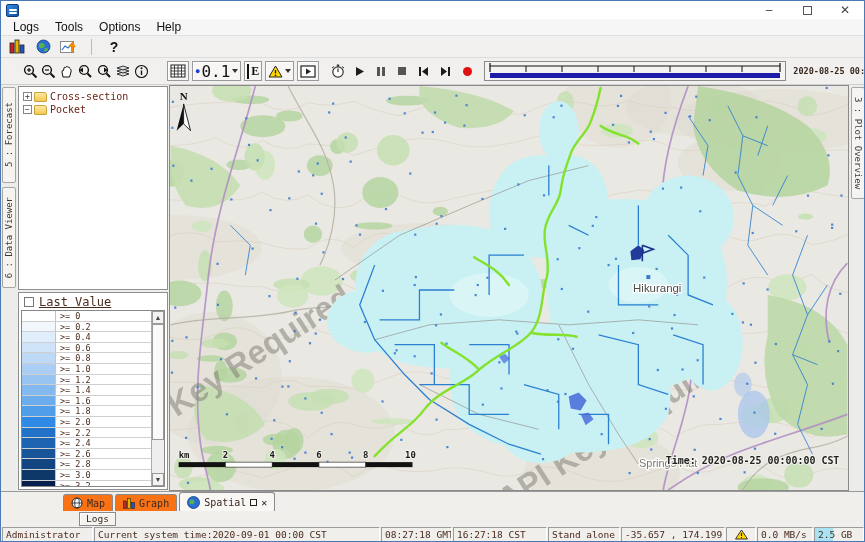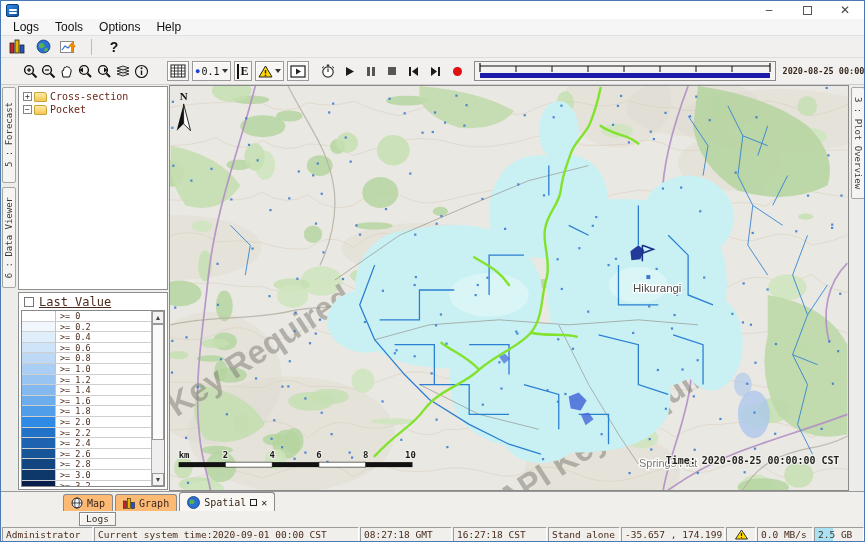--- a/index.html
+++ b/index.html
@@ -28,21 +28,21 @@
   
   .toolbar1 { height:22px; background:#f1f0ee; display:flex; align-items:center; padding-left:6px; gap:6px; border-bottom:1px solid #ddd; flex:0 0 auto;}
   .tb-sep { width:1px; height:16px; background:#bbb; margin:0 6px; }
   .icon-btn { width:20px; height:18px; display:flex; align-items:center; justify-content:center; }
   .help-q { font-weight:bold; font-size:14px; color:#111; }
 
   .toolbar2 { height:27px; background:#f1f0ee; display:flex; align-items:center; padding-left:22px; gap:3px; border-bottom:1px solid #cfcfcf; flex:0 0 auto;}
   .raised { border:1px solid #9a9a9a; background:#f7f6f4; box-shadow:inset 1px 1px 0 #fff; height:20px; display:flex; align-items:center; justify-content:center; padding:0 2px; }
   .dd-arrow { width:0; height:0; border-left:3px solid transparent; border-right:3px solid transparent; border-top:4px solid #333; margin-left:2px; }
   .blue-dot { color:#1540d0; font-size:9px; margin-right:1px; }
-  .val-txt { font-size:10px; color:#111; font-family:"DejaVu Sans Mono",monospace;}
+  .val-txt { font-size:16px; color:#111; font-family:"DejaVu Sans Mono",monospace;}
   .e-txt { font-size:12px; font-weight:bold; color:#111; font-family:"Liberation Serif",serif; border-left:2px solid #111; padding-left:2px;}
   .ruler-box { width:302px; height:20px; border:1px solid #8a8a8a; background:#f4f3f1; margin-left:8px; }
   .tl-datetime { font-size:8.5px; margin-left:4px; white-space:nowrap; color:#3a2a20; font-weight:bold;}
 
   
   .main { display:flex; flex:0 0 406px; height:406px; background:#e9e7e3; }
   .vstrip { width:16px; background:#ececea; display:flex; flex-direction:column; align-items:center; padding-top:2px; gap:4px; flex:0 0 auto;}
   .vtab { width:14px; background:#f5f4f1; border:1px solid #a6a6a3; border-radius:2px; display:flex; align-items:center; justify-content:center; font-size:9px; color:#3a3a36; font-family:"DejaVu Sans Mono",monospace;}
   .vtab-left span{ writing-mode:vertical-rl; transform:rotate(180deg); white-space:nowrap;}
   .vtab-right span{ writing-mode:vertical-rl; white-space:nowrap;}
@@ -68,21 +68,21 @@
   .legend-label { font-size:8.5px; padding-left:4px; line-height:10.5px; white-space:nowrap;}
   .scrollbar { width:13px; border-left:1px solid #aaa; background:#efeeec; display:flex; flex-direction:column; flex:0 0 auto;}
   .sb-btn { height:13px; border:1px solid #9a9a9a; background:#f3f2f0; font-size:7px; text-align:center; line-height:11px; color:#444; flex:0 0 auto;}
   .sb-track { flex:1; position:relative;}
   .sb-thumb { position:absolute; left:0; right:0; top:0; height:78%; border:1px solid #9a9a9a; background:#fbfaf8;}
 
   .map-wrap { width:680px; height:406px; position:relative; border:1px solid #8a8a8a; flex:0 0 auto; background:#eae8e2;}
 
   
   .bottom-tabs { height:20px; background:#f1efec; border-top:1px solid #999; display:flex; align-items:flex-end; padding-left:62px; gap:2px; flex:0 0 auto;}
-  .btab { height:17px; border:1px solid #8a8a8a; border-bottom:none; border-radius:3px 3px 0 0; background:#fdba74; display:flex; align-items:center; padding:0 7px; gap:4px; font-size:10px; font-family:"DejaVu Sans Mono",monospace; color:#3a2a20;}
+  .btab { height:17px; border:1px solid #8a8a8a; border-bottom:none; border-radius:3px 3px 0 0; background:#f97316; display:flex; align-items:center; padding:0 7px; gap:4px; font-size:10px; font-family:"DejaVu Sans Mono",monospace; color:#3a2a20;}
   .btab.active { background:#f8f7f4; height:19px; }
   .tab-close { font-size:10px; font-weight:bold; color:#222; }
   .tab-max { width:7px; height:7px; border:1.5px solid #222; }
   .logs-row { height:15px; background:#f1efec; display:flex; align-items:center; padding-left:78px; flex:0 0 auto;}
   .logs-btn { border:1px solid #8a8a8a; background:#f4f3f0; box-shadow:inset 1px 1px 0 #fff; font-size:9.5px; padding:0 6px; height:14px; line-height:12px; font-family:"DejaVu Sans Mono",monospace; color:#3a2a20;}
 
   
   .statusbar { height:17px; background:#f0efec; display:flex; flex:0 0 auto; }
   .cell { border:1px solid; border-color:#9c9c9c #ffffff #ffffff #9c9c9c; height:15px; margin:1px 0 0 1px; display:flex; align-items:center; padding:0 3px; font-size:9.5px; white-space:nowrap; overflow:hidden; position:relative;}
   .cell.grow { flex:1; }
@@ -830,21 +830,21 @@
   <button class="logs-btn">Logs</button>
 </div>
 
 <div class="statusbar">
   <div class="cell px" style="width:91px">
       <span>Administrator</span>
     </div>
   <div class="cell px grow">
       <span>Current system time:2020-09-01 00:00 CST</span>
     </div>
-  <div class="cell px" style="width:92px">
+  <div class="cell px" style="width:71px">
       <span>08:27:18 GMT</span>
     </div>
   <div class="cell px" style="width:94px">
       <span>16:27:18 CST</span>
     </div>
   <div class="cell px" style="width:72px">
       <span>Stand alone</span>
     </div>
   <div class="cell px" style="width:104px">
       <span>-35.657 , 174.199</span>

